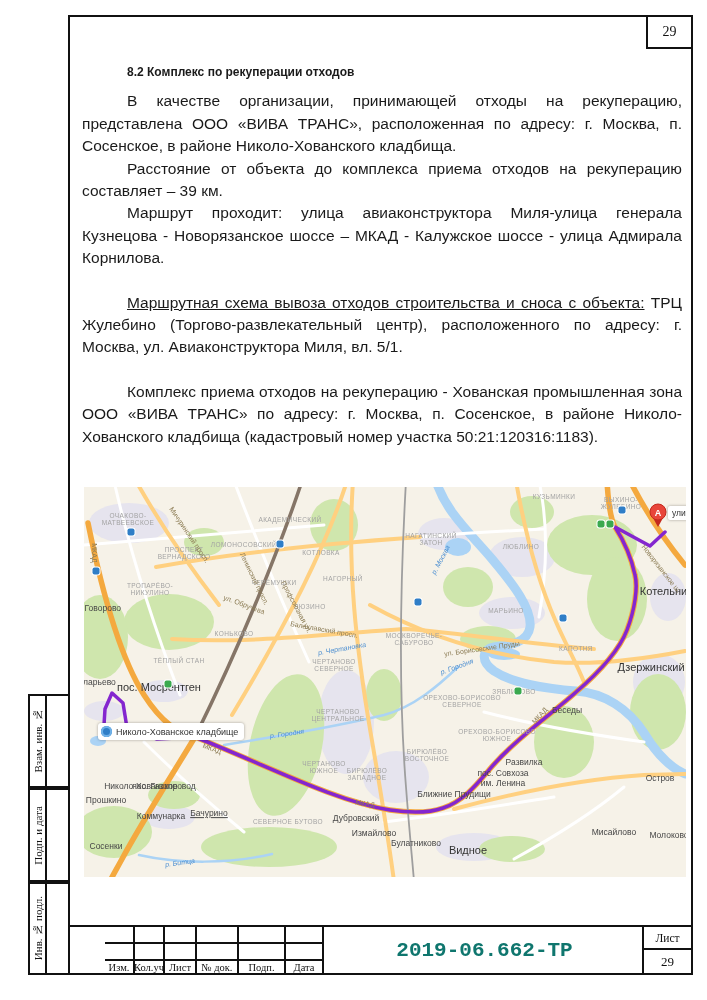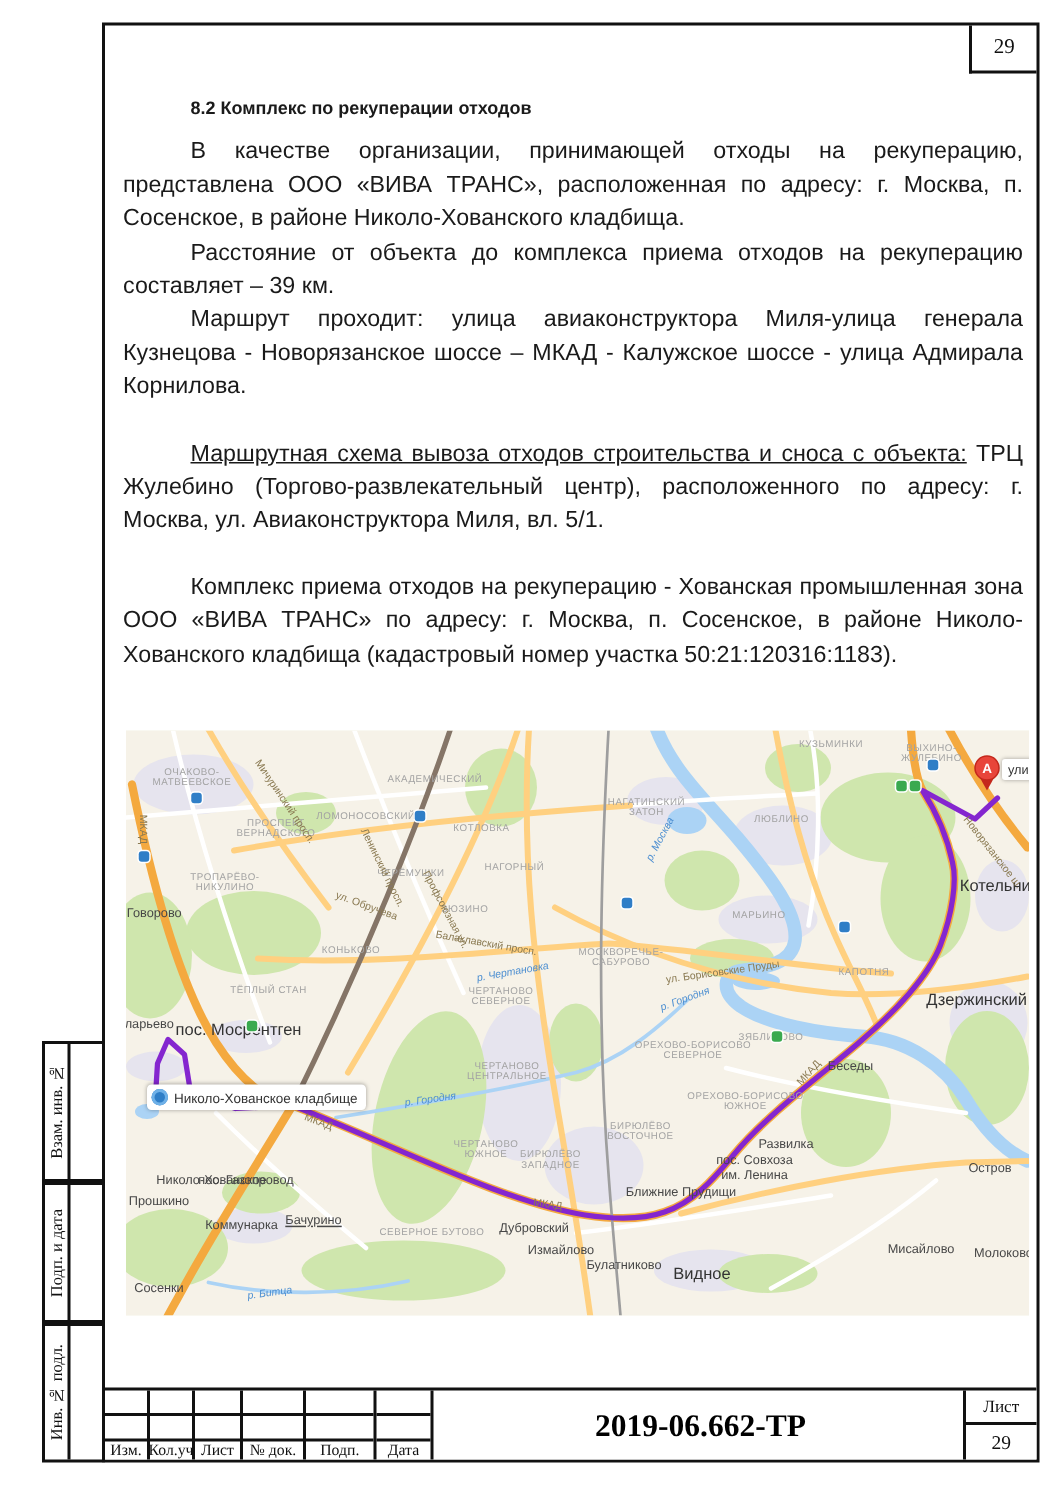--- a/index.html
+++ b/index.html
@@ -68,27 +68,27 @@
   }
   .side .lab span{
     writing-mode:vertical-rl;transform:rotate(180deg);
     font-family:"Liberation Serif",serif;font-size:11px;color:#111;white-space:nowrap;
   }
   
   .tblock{
     position:absolute;left:0;right:0;bottom:0;height:48px;
     border-top:2px solid #111;box-sizing:border-box;display:flex;background:#fff;
   }
-  .tb-cols{display:flex;width:222px;flex:0 0 auto;}
+  .tb-cols{display:flex;width:222px;flex:0 0 auto;padding-left:35px;}
   .tb-col{border-right:2px solid #111;box-sizing:border-box;display:flex;flex-direction:column;}
   .tb-col .c1,.tb-col .c2{height:15px;border-bottom:2px solid #111;}
   .tb-col .c3{flex:1;display:flex;align-items:center;justify-content:center;
     font-family:"Liberation Serif",serif;font-size:10.5px;color:#111;}
   .tb-doc{flex:1;display:flex;align-items:center;justify-content:center;
-    font-family:Liberation Serif, serif;font-weight:bold;font-size:21px;color:#000000;}
+    font-family:Liberation Mono, monospace;font-weight:bold;font-size:21px;color:#0f766e;}
   .tb-sheet{width:49px;flex:0 0 auto;border-left:2px solid #111;box-sizing:border-box;
     display:flex;flex-direction:column;font-family:"Liberation Serif",serif;color:#111;}
   .tb-sheet .s1{height:21px;border-bottom:2px solid #111;display:flex;align-items:center;justify-content:center;font-size:11.5px;}
   .tb-sheet .s2{flex:1;display:flex;align-items:center;justify-content:center;font-size:13px;}
 </style>
 </head>
 <body>
 
 <div class="frame">
 
@@ -256,21 +256,21 @@
         <div class="mlabel t" style="left: 290px; top: 347px; transform: translate(-50%, -50%);">Измайлово</div>
         <div class="mlabel t" style="left: 370px; top: 308px; transform: translate(-50%, -50%);">Ближние Прудищи</div>
         <div class="mlabel tb2" style="left: 75px; top: 200px; transform: translate(-50%, -50%);">пос. Мосрентген</div>
         <div class="mlabel t" style="left: 14px; top: 122px; transform: translate(-50%, -50%);">д. Говорово</div>
         <div class="mlabel t" style="left: 10px; top: 196px; transform: translate(-50%, -50%);">Саларьево</div>
         <div class="mlabel t" style="left: 57px; top: 268px; transform: translate(-50%, -50%); margin-top: 32px;">Николо-Хованское</div>
         <div class="mlabel t" style="left: 80px; top: 300px; transform: translate(-50%, -50%);">пос. Газопровод</div>
         <div class="mlabel t" style="left: 22px; top: 314px; transform: translate(-50%, -50%);">Прошкино</div>
         <div class="mlabel t" style="left: 77px; top: 330px; transform: translate(-50%, -50%);">Коммунарка</div>
         <div class="mlabel t" style="left: 125px; top: 327px; transform: translate(-50%, -50%); text-decoration: underline;">Бачурино</div>
-        <div class="mlabel t" style="left: 22px; top: 372px; transform: translate(-50%, -50%);">Сосенки</div>
+        <div class="mlabel t" style="left: 22px; top: 360px; transform: translate(-50%, -50%);">Сосенки</div>
         <div class="mlabel w" style="left: 357px; top: 73px; transform: translate(-50%, -50%) rotate(-62deg);">р. Москва</div>
         <div class="mlabel w" style="left: 373px; top: 180px; transform: translate(-50%, -50%) rotate(-20deg);">р. Городня</div>
         <div class="mlabel w" style="left: 203px; top: 247px; transform: translate(-50%, -50%) rotate(-8deg);">р. Городня</div>
         <div class="mlabel w" style="left: 96px; top: 376px; transform: translate(-50%, -50%) rotate(-8deg);">р. Битца</div>
         <div class="mlabel w" style="left: 258px; top: 162px; transform: translate(-50%, -50%) rotate(-10deg);">р. Чертановка</div>
         <div class="mlabel r" style="left: 10px; top: 66px; transform: translate(-50%, -50%) rotate(90deg);">МКАД</div>
         <div class="mlabel r" style="left: 128px; top: 262px; transform: translate(-50%, -50%) rotate(20deg);">МКАД</div>
         <div class="mlabel r" style="left: 281px; top: 317px; transform: translate(-50%, -50%) rotate(8deg);">МКАД</div>
         <div class="mlabel r" style="left: 456px; top: 229px; transform: translate(-50%, -50%) rotate(-48deg);">МКАД</div>
         <div class="mlabel r" style="left: 105px; top: 48px; transform: translate(-50%, -50%) rotate(56deg);">Мичуринский просп.</div>

